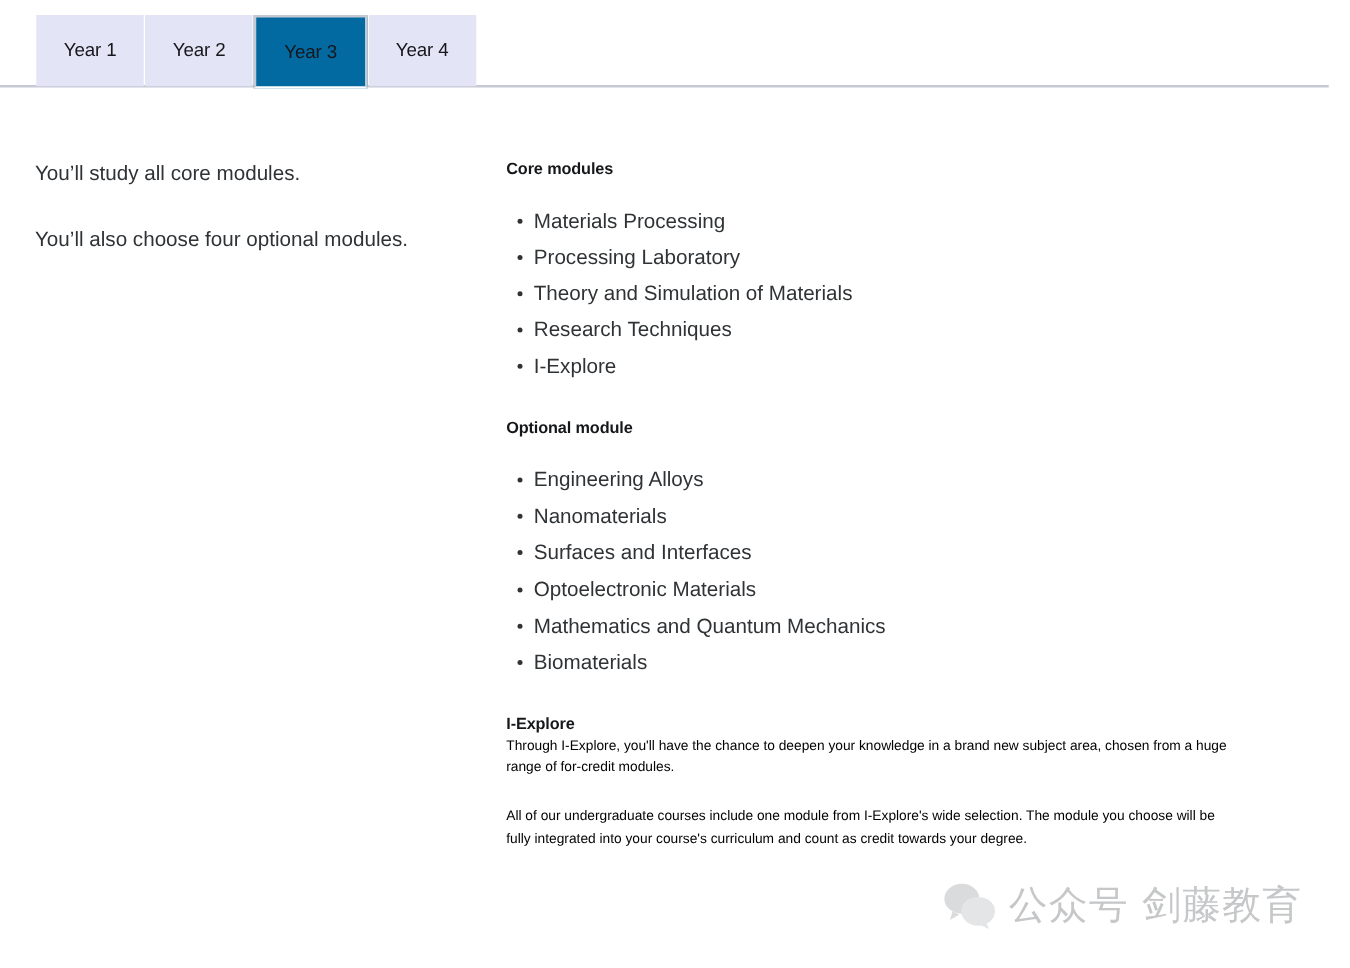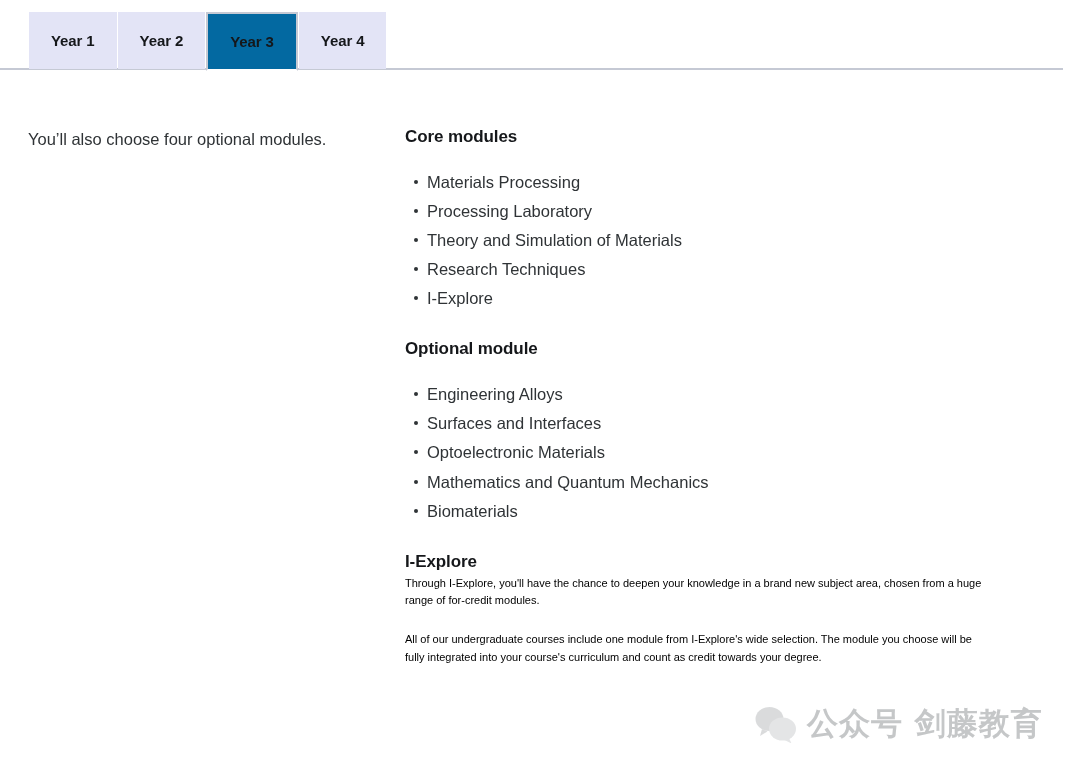--- a/index.html
+++ b/index.html
@@ -48,21 +48,21 @@
     min-width: 76px;
     padding: 4px 22px;
     display: flex;
     align-items: center;
     justify-content: flex-start;
     background: #e3e4f6;
     border: none;
     outline: none;
     font-family: "Liberation Sans", sans-serif;
     font-size: 15px;
-    font-weight: 700;
+    font-weight: 400;
     letter-spacing: -0.1px;
     color: #15171a;
     cursor: pointer;
     white-space: nowrap;
   }
   .tab.active {
     background: #0369a1;
     border: 2px solid #c5c9d4;
     border-bottom: 2px solid #ffffff;
     height: 59px;
@@ -93,21 +93,21 @@
 
   .lead-para {
     font-size: 16.5px;
     line-height: 1.55;
     color: #2f3336;
     margin: 0 0 27px 0;
   }
   .lead-para:last-child { margin-bottom: 1px; }
 
   .section-heading {
-    font-size: 17px;
+    font-size: 13px;
     font-weight: 700;
     color: #15171a;
     margin: 0 0 22px 0;
     letter-spacing: -0.1px;
   }
   .section-heading.tight { margin-bottom: 3px; }
 
   ul.module-list {
     list-style: none;
     margin: 2px 0 28px 0;
@@ -158,21 +158,20 @@
     flex: none;
     opacity: 0.55;
   }
   .wm-text {
     font-family: "DejaVu Sans", sans-serif;
     font-size: 31px;
     color: #b9bbbd;
     opacity: 0.82;
     white-space: nowrap;
     letter-spacing: 1px;
-    font-weight: bold;
   }
 </style>
 </head>
 <body>
 
 <div class="tabbar">
   <div class="tabbar-rule"></div>
   <div class="tabs">
     <button class="tab">
       <span>Year 1</span>
@@ -185,37 +184,39 @@
     </button>
     <button class="tab">
       <span>Year 4</span>
     </button>
   </div>
 </div>
 
 <div class="content">
 
   <div class="col-left">
+    <p class="lead-para">You’ll study all core modules.</p>
     <p class="lead-para">You’ll also choose four optional modules.</p>
   </div>
 
   <div class="col-right">
 
     <h3 class="section-heading">Core modules</h3>
     <ul class="module-list">
       <li>Materials Processing</li>
       <li>Processing Laboratory</li>
       <li>Theory and Simulation of Materials</li>
       <li>Research Techniques</li>
       <li>I-Explore</li>
     </ul>
 
     <h3 class="section-heading">Optional module</h3>
     <ul class="module-list">
       <li>Engineering Alloys</li>
+      <li>Nanomaterials</li>
       <li>Surfaces and Interfaces</li>
       <li>Optoelectronic Materials</li>
       <li>Mathematics and Quantum Mechanics</li>
       <li>Biomaterials</li>
     </ul>
 
     <h3 class="section-heading tight">I-Explore</h3>
     <p class="body-para">Through I-Explore, you'll have the chance to deepen your knowledge in a brand new subject area, chosen from a huge range of for-credit modules.</p>
     <p class="body-para">All of our undergraduate courses include one module from I-Explore's wide selection. The module you choose will be fully integrated into your course's curriculum and count as credit towards your degree.</p>
 

